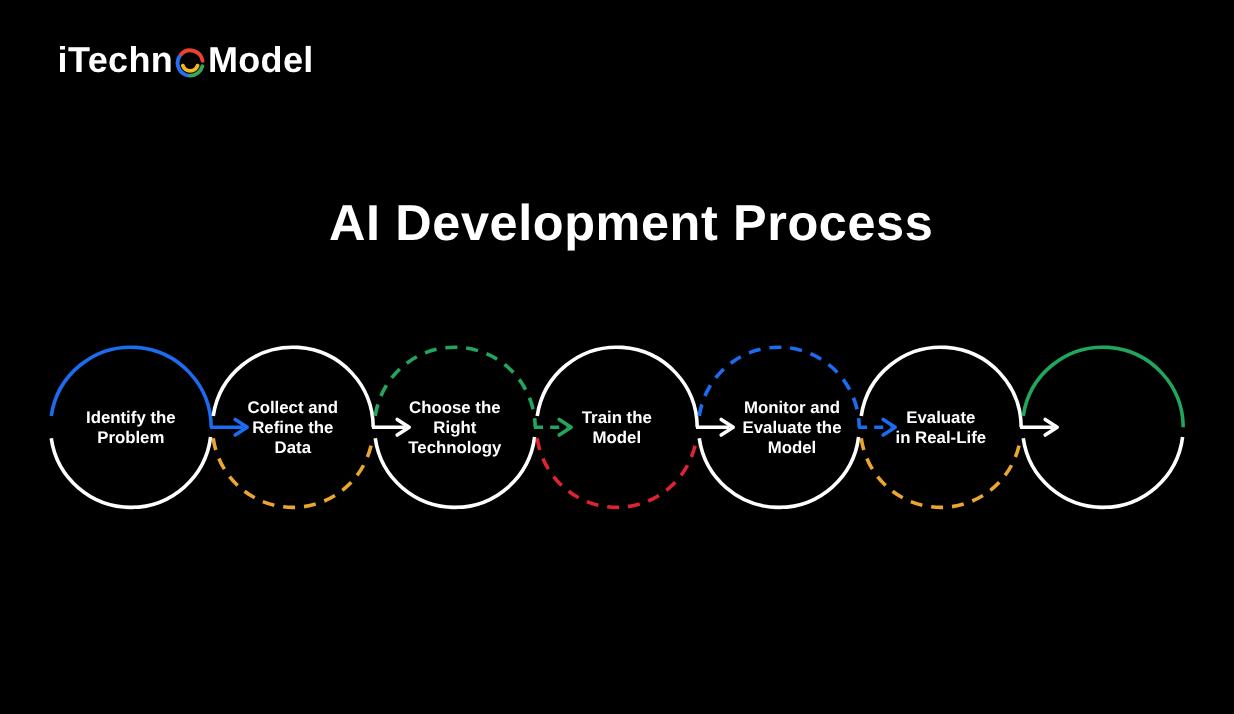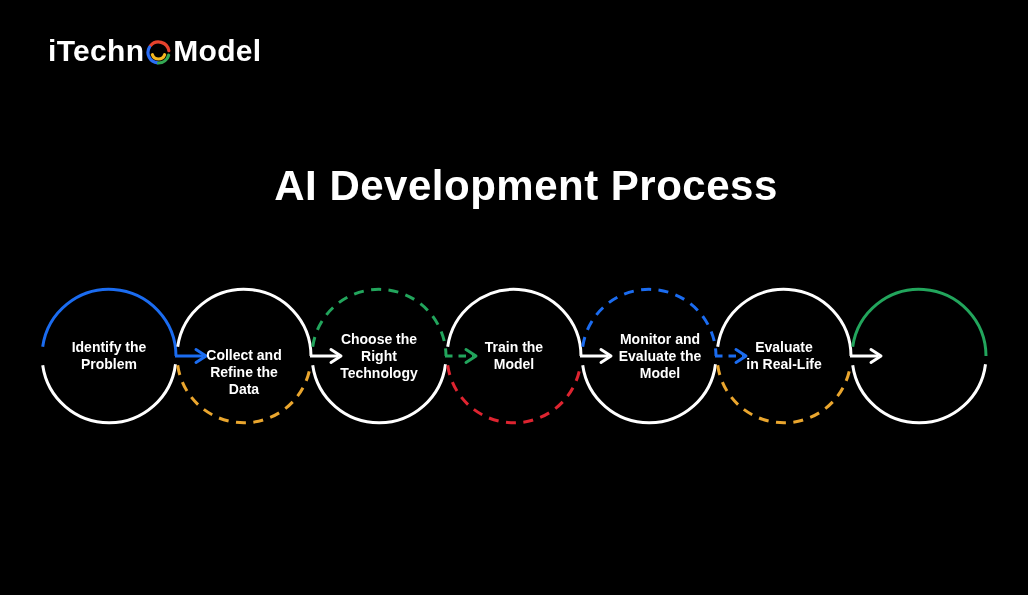--- a/index.html
+++ b/index.html
@@ -113,21 +113,21 @@
 
     <path class="arrow-shaft" d="M 850 356 L 878 356" stroke="#ffffff"></path>
     <path class="arrow-head" d="M 871 349.5 L 881 356 L 871 362.5" stroke="#ffffff"></path>
 
     <path class="arc" d="M 852.7 346.7 A 67 67 0 0 1 986 356" stroke="#22a55c"></path>
     <path class="arc" d="M 852.7 365.3 A 67 67 0 0 0 985.5 364.2" stroke="#ffffff"></path>
   </svg>
 
   <div class="step-label" style="left:109px; top:356px;">Identify the
 Problem</div>
-  <div class="step-label" style="left:244px; top:356px;margin-top:16px;">Collect and
+  <div class="step-label" style="left:244px; top:356px;">Collect and
 Refine the
 Data</div>
   <div class="step-label" style="left:379px; top:356px;">Choose the
 Right
 Technology</div>
   <div class="step-label" style="left:514px; top:356px;">Train the
 Model</div>
   <div class="step-label" style="left:660px; top:356px;">Monitor and
 Evaluate the
 Model</div>

